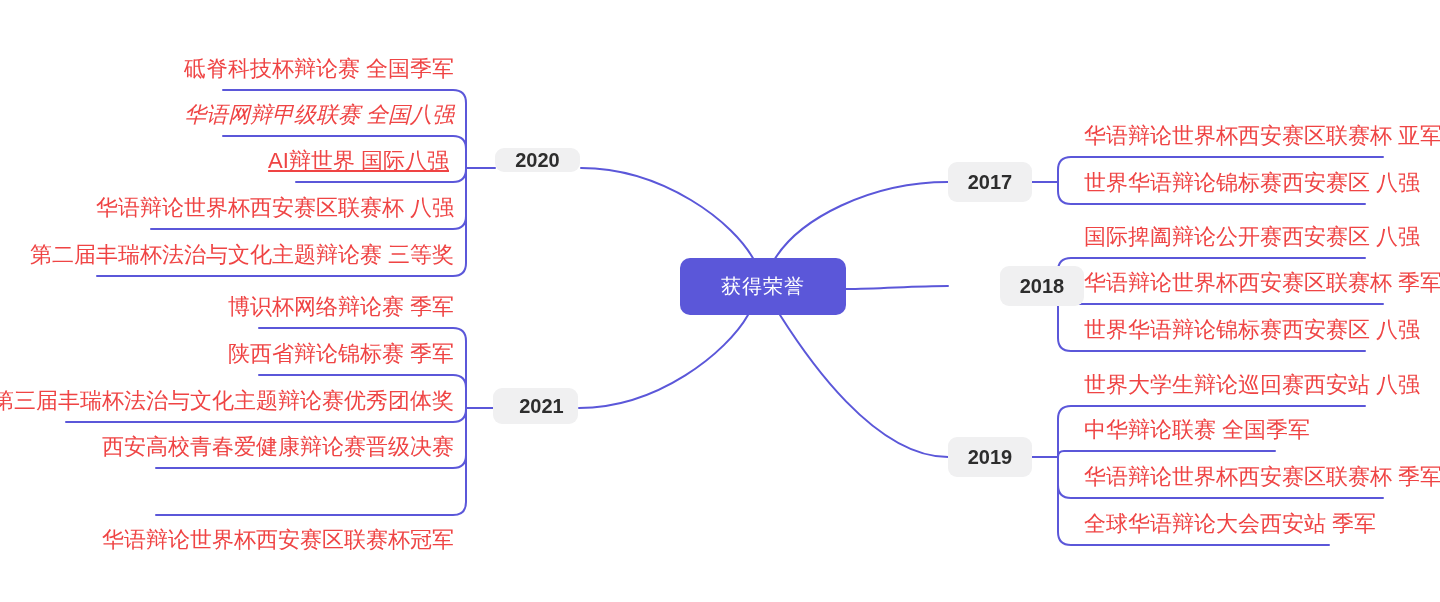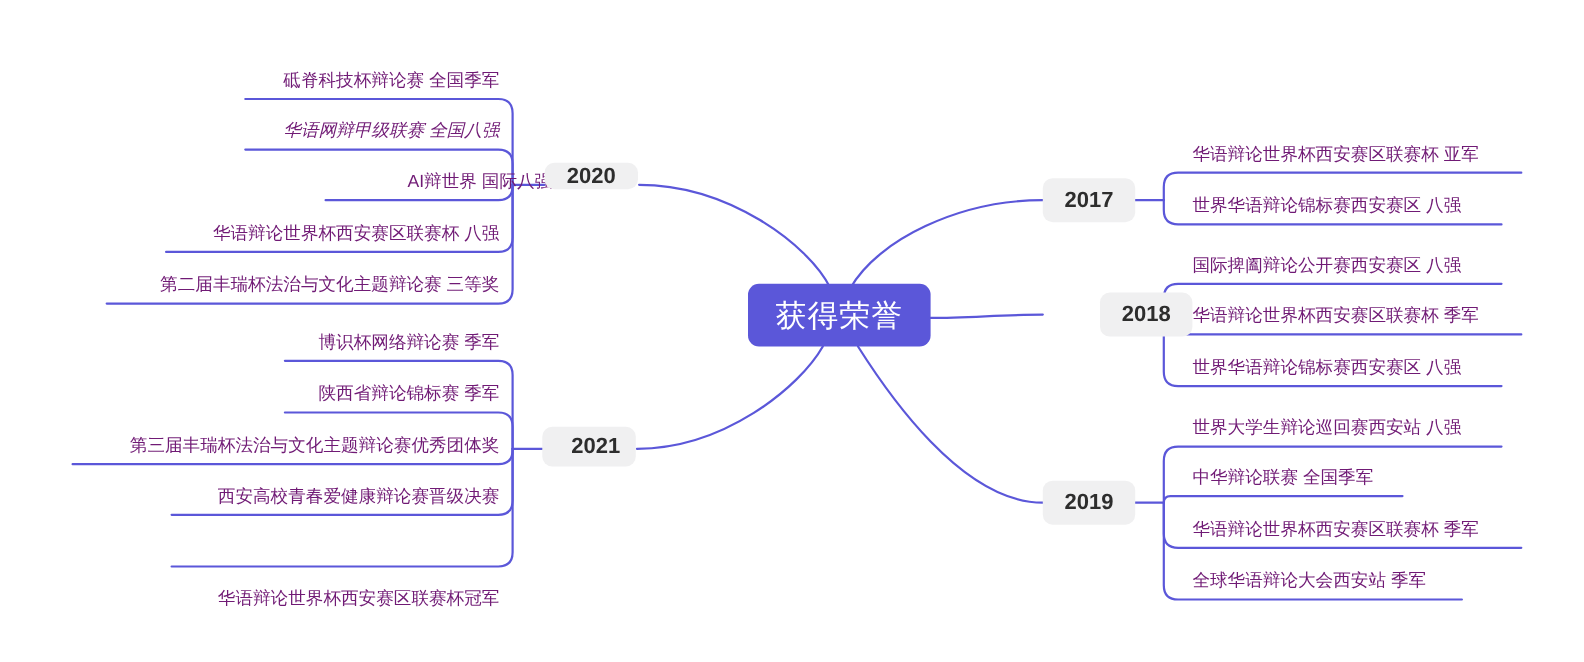--- a/index.html
+++ b/index.html
@@ -21,21 +21,21 @@
   .central-topic {
     position: absolute;
     left: 680px; top: 258px;
     width: 166px; height: 57px;
     background: #5B57D9;
     border-radius: 10px;
     display: flex;
     align-items: center;
     justify-content: center;
     color: #ffffff;
-    font-size: 28px;
+    font-size: 20px;
     letter-spacing: 1px;
     cursor: default;
     z-index: 3;
   }
   .year-node {
     position: absolute;
     background: #F0F0F1;
     border-radius: 9px;
     display: flex;
     align-items: center;
@@ -44,22 +44,22 @@
     font-weight: bold;
     color: #2D2D2D;
     z-index: 3;
     cursor: default;
   }
   .leaf-topic {
     position: absolute;
     height: 28px;
     display: flex;
     align-items: flex-end;
-    font-size: 16px;
-    color: #701a75;
+    font-size: 22px;
+    color: #ef4444;
     white-space: nowrap;
     z-index: 2;
     cursor: default;
   }
 </style>
 </head>
 <body>
 
 <div id="canvas">
   <svg id="wires" viewBox="0 0 1440 602" xmlns="http://www.w3.org/2000/svg">
@@ -91,21 +91,21 @@
       <path d="M 1365 406 H 1071 Q 1058 406 1058 419 V 457" fill="none" stroke="#5B57D9" stroke-width="2" stroke-linecap="round"></path>
       <path d="M 1275 451 H 1064 Q 1058 451 1058 457" fill="none" stroke="#5B57D9" stroke-width="2" stroke-linecap="round"></path>
       <path d="M 1383 498 H 1071 Q 1058 498 1058 485 V 457" fill="none" stroke="#5B57D9" stroke-width="2" stroke-linecap="round"></path>
       <path d="M 1329 545 H 1071 Q 1058 545 1058 532 V 457" fill="none" stroke="#5B57D9" stroke-width="2" stroke-linecap="round"></path>
     </svg>
   <div class="central-topic">获得荣誉</div>
   <div id="nodes">
       <div class="year-node" style="left: 495px; top: 148px; width: 85px; height: 24px;">2020</div>
       <div class="leaf-topic" style="top: 56px; right: 986px;">砥脊科技杯辩论赛 全国季军</div>
       <div class="leaf-topic" style="top: 102px; right: 986px; font-style: italic;">华语网辩甲级联赛 全国八强</div>
-      <div class="leaf-topic" style="top: 148px; right: 938px;">AI辩世界 国际八强</div>
+      <div class="leaf-topic" style="top: 148px; right: 991px; text-decoration: underline;">AI辩世界 国际八强</div>
       <div class="leaf-topic" style="top: 195px; right: 986px;">华语辩论世界杯西安赛区联赛杯 八强</div>
       <div class="leaf-topic" style="top: 242px; right: 986px;">第二届丰瑞杯法治与文化主题辩论赛 三等奖</div>
       <div class="year-node" style="left: 493px; top: 388px; width: 85px; height: 36px; padding-left: 12px;">2021</div>
       <div class="leaf-topic" style="top: 294px; right: 986px;">博识杯网络辩论赛 季军</div>
       <div class="leaf-topic" style="top: 341px; right: 986px;">陕西省辩论锦标赛 季军</div>
       <div class="leaf-topic" style="top: 388px; right: 986px;">第三届丰瑞杯法治与文化主题辩论赛优秀团体奖</div>
       <div class="leaf-topic" style="top: 434px; right: 986px;">西安高校青春爱健康辩论赛晋级决赛</div>
       <div class="leaf-topic" style="top: 481px; right: 986px; margin-top: 46px;">华语辩论世界杯西安赛区联赛杯冠军</div>
       <div class="year-node" style="left: 948px; top: 162px; width: 84px; height: 40px;">2017</div>
       <div class="leaf-topic" style="top: 123px; left: 1084px;">华语辩论世界杯西安赛区联赛杯 亚军</div>

